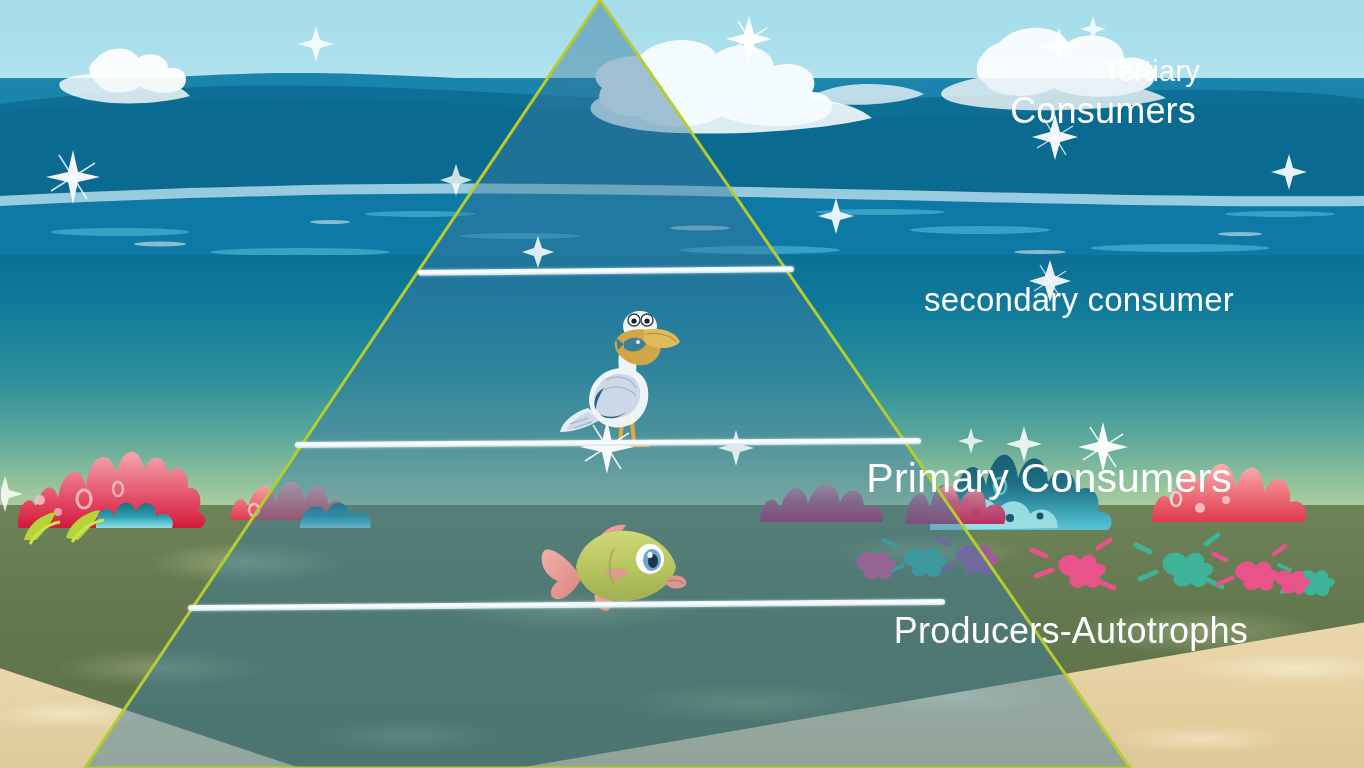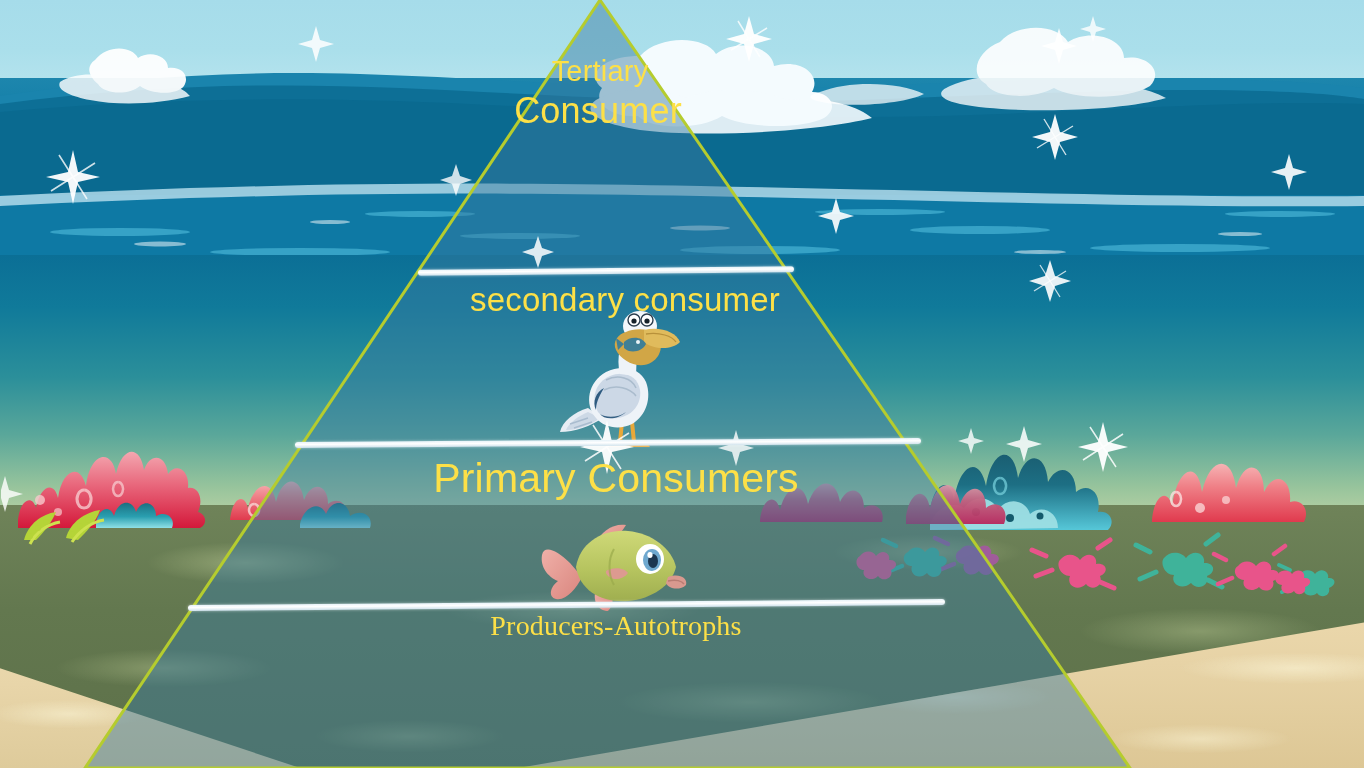--- a/index.html
+++ b/index.html
@@ -95,30 +95,30 @@
   .pyramid-fill {
     position:absolute; inset:0;
     background: rgba(56,122,160,0.46);
     clip-path: polygon(600px 0px, 1130px 768px, 85px 768px);
   }
   .pyramid-edge { position:absolute; inset:0; }
 
   
   .tier-label {
     position: absolute;
-    color: #fde047;
+    color: #ffffff;
     white-space: nowrap;
     letter-spacing: .2px;
-    text-align: center;
+    text-align: right;
   }
   .lbl-tertiary-1 { left: 0; top: 55px; width: 1200px; font-size: 29px; }
   .lbl-tertiary-2 { left: 0; top: 90px; width: 1196px; font-size: 36px; }
   .lbl-secondary  { left: 16px; top: 281px; width: 1218px; font-size: 33px; }
   .lbl-primary    { left: 0; top: 455px; width: 1232px; font-size: 41px; }
-  .lbl-producers  { left: 0; top: 610px; width: 1232px; font-size: 28px; font-family: Liberation Serif, serif; }
+  .lbl-producers  { left: 16px; top: 610px; width: 1232px; font-size: 36px; }
 
   
   .divider {
     position: absolute;
     height: 6px;
     background: linear-gradient(to bottom, #e6f2f8 0%, #ffffff 45%, #cfe2ec 100%);
     border-radius: 3px;
     box-shadow: 0 0 3px rgba(255,255,255,.55);
   }
   .div-1 { left: 418px; top: 268px; width: 376px; transform: rotate(-0.55deg); }
@@ -446,18 +446,18 @@
       <path d="M1,490 L5,476 L9,490 L23,494 L9,498 L5,512 L1,498 Z" opacity=".8"></path>
       <path d="M732,444 L736,430 L740,444 L754,448 L740,452 L736,466 L732,452 L718,448 Z" opacity=".8"></path>
     </g>
   </svg>
 
   <div class="divider div-1"></div>
   <div class="divider div-2"></div>
   <div class="divider div-3"></div>
 
   <div class="tier-label lbl-tertiary-1">Tertiary</div>
-  <div class="tier-label lbl-tertiary-2">Consumer</div>
+  <div class="tier-label lbl-tertiary-2">Consumers</div>
   <div class="tier-label lbl-secondary">secondary consumer</div>
   <div class="tier-label lbl-primary">Primary Consumers</div>
   <div class="tier-label lbl-producers">Producers-Autotrophs</div>
 
 </div>
 
 </body></html>

